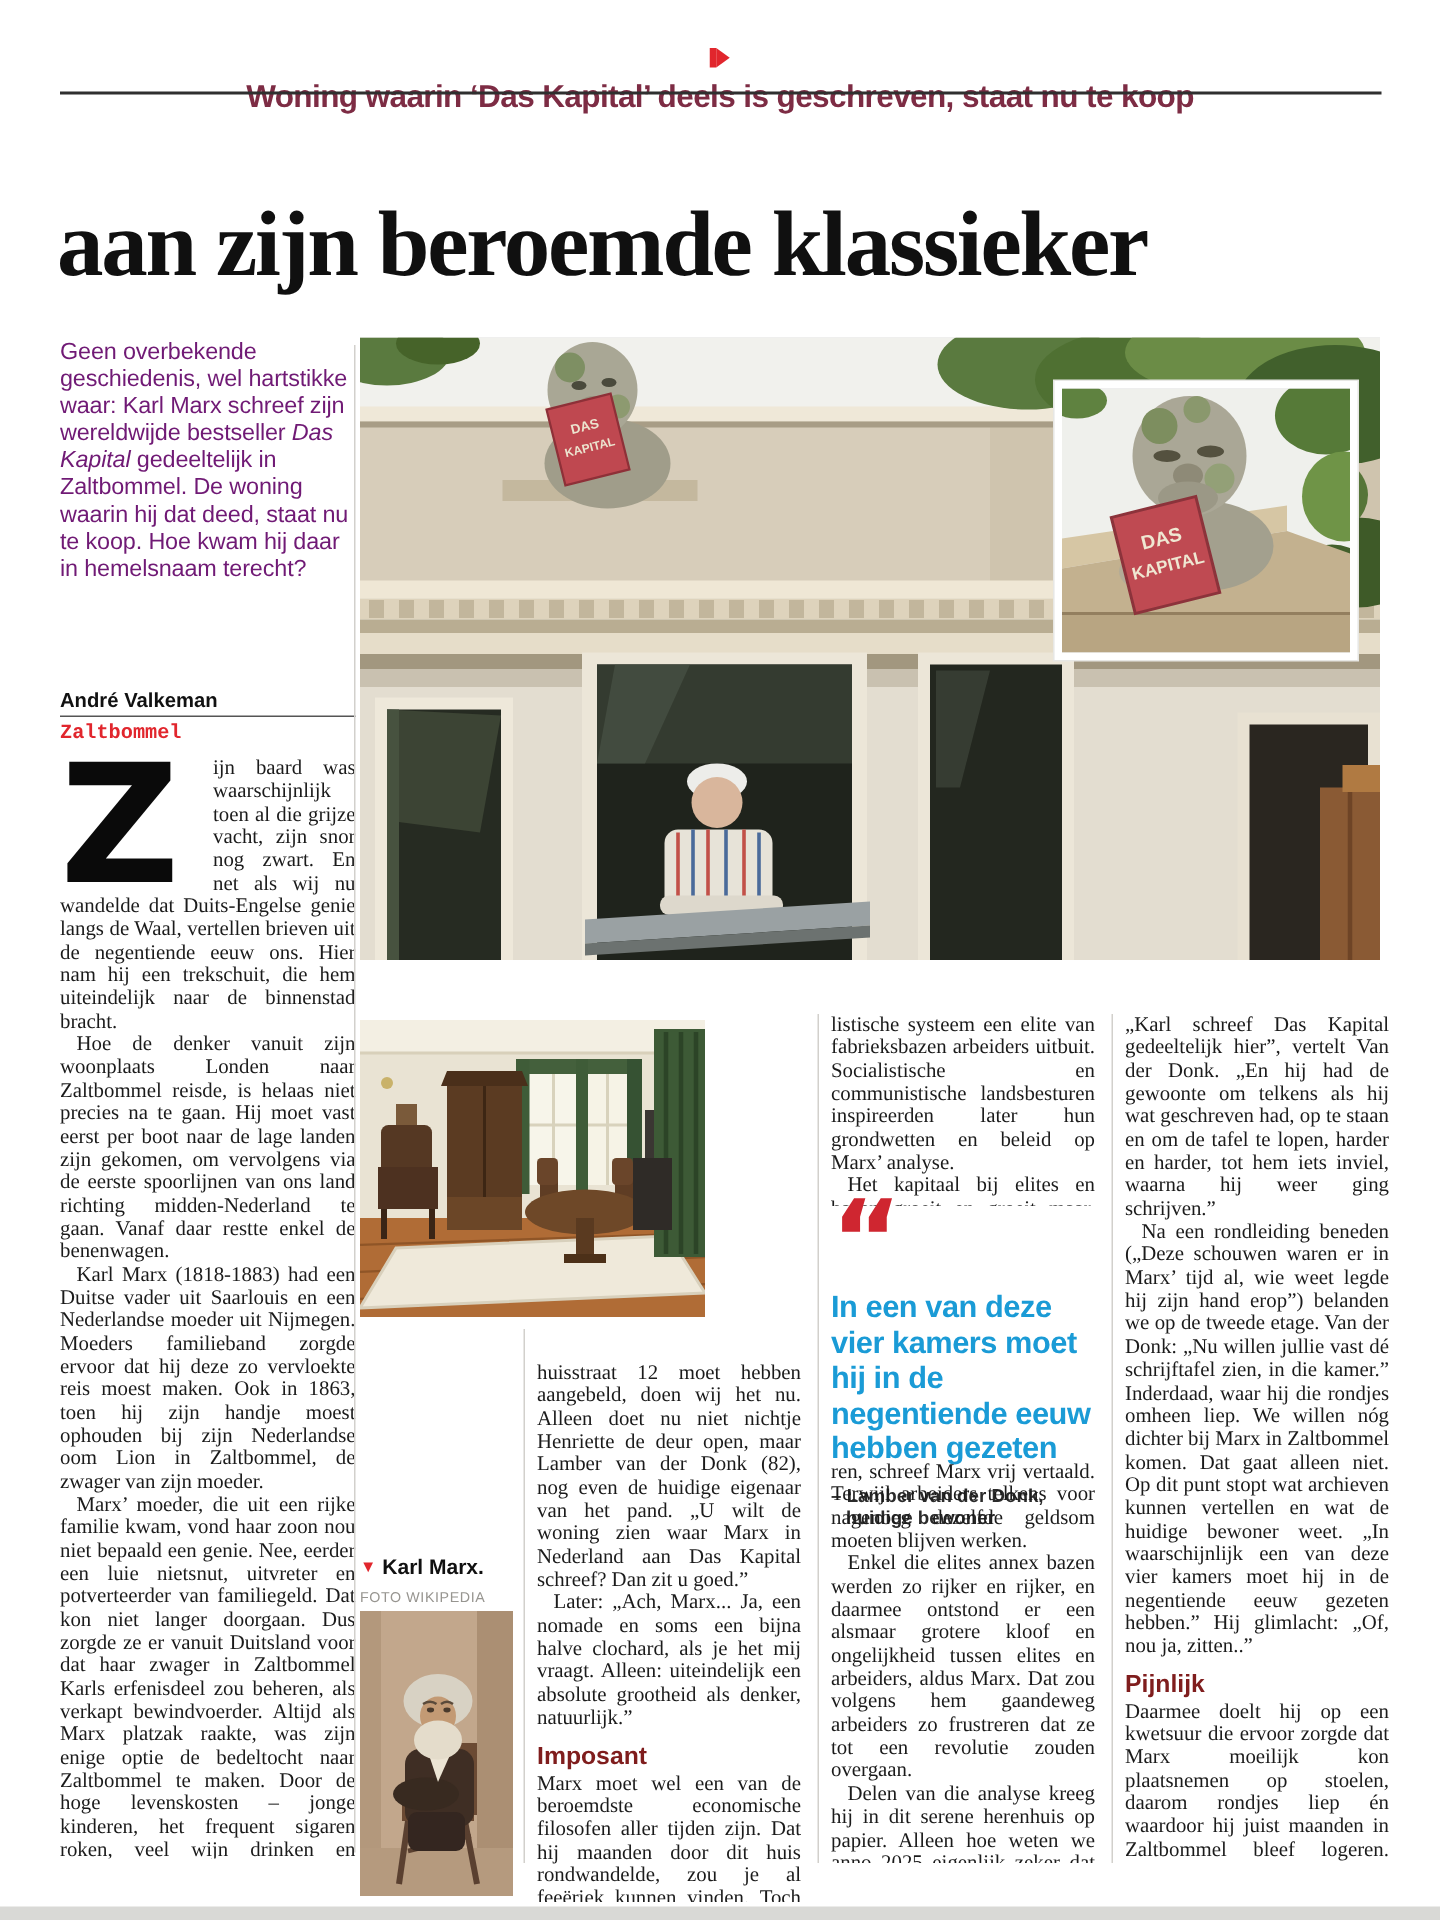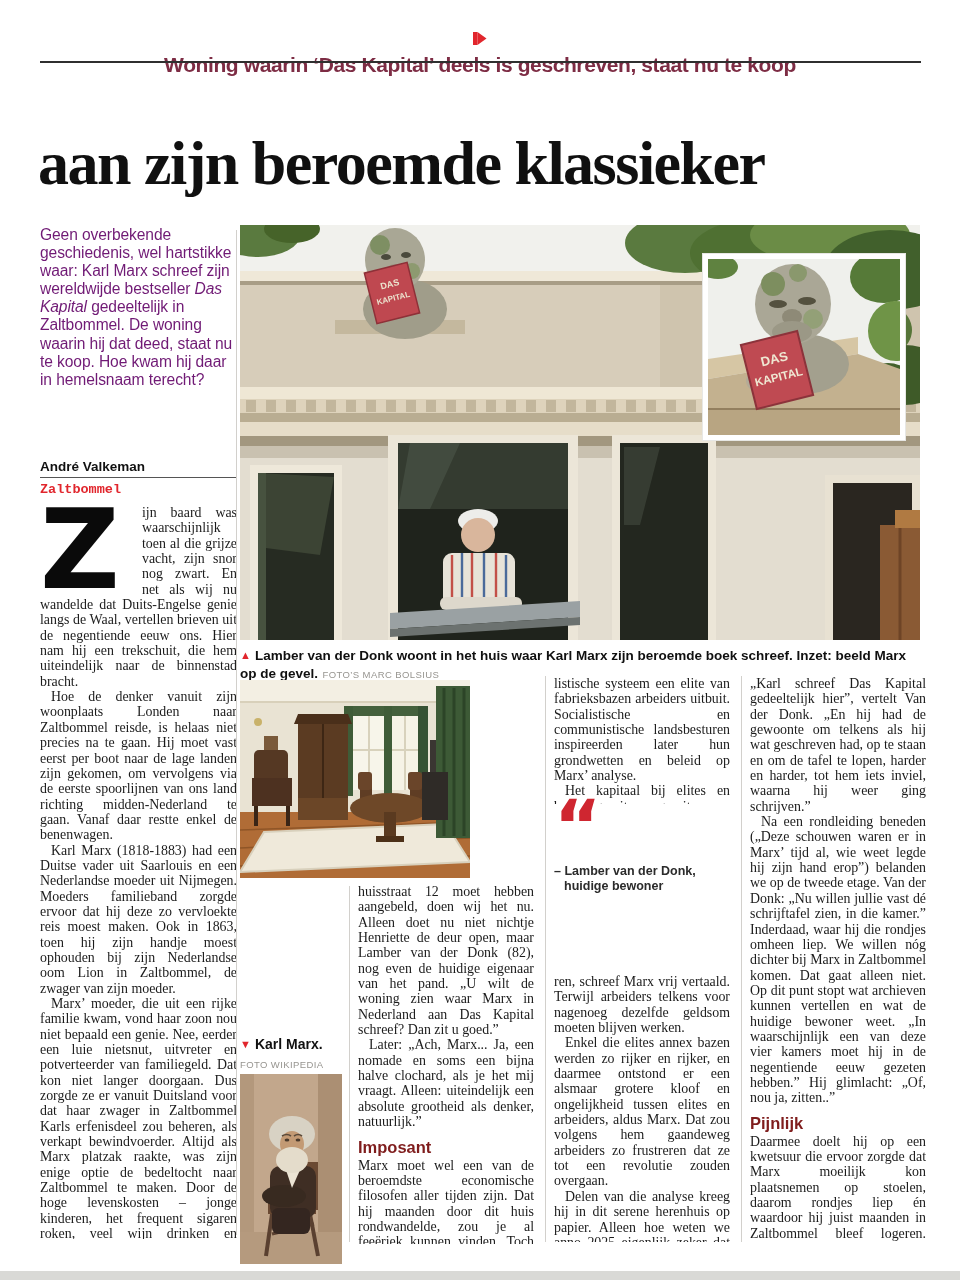--- a/index.html
+++ b/index.html
@@ -234,24 +234,20 @@
       <ellipse cx="55" cy="122" rx="17" ry="12" fill="#b3ab97"></ellipse>
 
       <g transform="rotate(-14 69 111)">
         <rect x="40" y="78" width="58" height="66" fill="#bf4a52" stroke="#8c333b" stroke-width="2"></rect>
         <text x="69" y="104" font-family="Liberation Sans, sans-serif" font-size="13" font-weight="bold" fill="#efe7d2" text-anchor="middle">DAS</text>
         <text x="69" y="122" font-family="Liberation Sans, sans-serif" font-size="11.5" font-weight="bold" fill="#efe7d2" text-anchor="middle">KAPITAL</text>
       </g>
     </svg>
   </div>
 
-  <div class="abs" style="left:240px;top:646px;width:680px;">
-    <span class="cap-tri">▲</span><span class="cap-bold">Lamber van der Donk woont in het huis waar Karl Marx zijn beroemde boek schreef. Inzet: beeld Marx op de gevel.</span>
-    <span class="cap-credit">FOTO’S MARC BOLSIUS</span>
-  </div>
 
   <div class="abs photo-frame" style="left:240px;top:680px;width:230px;height:198px;">
     <svg width="230" height="198" viewBox="0 0 230 198">
       <rect width="230" height="198" fill="#e9e3d3"></rect>
       <rect x="0" y="0" width="230" height="22" fill="#f3efe3"></rect>
       <line x1="0" y1="22" x2="230" y2="22" stroke="#d8d0ba" stroke-width="2"></line>
 
       <rect x="0" y="132" width="230" height="66" fill="#b06c36"></rect>
       <g stroke="#8f5527" stroke-width="1.5">
         <line x1="0" y1="150" x2="230" y2="142"></line>
@@ -333,35 +329,36 @@
       <ellipse cx="52" cy="60" rx="23" ry="18" fill="#d8d2c4"></ellipse>
       <ellipse cx="52" cy="70" rx="12" ry="13" fill="#c39a74"></ellipse>
       <ellipse cx="52" cy="86" rx="16" ry="13" fill="#e4dccb"></ellipse>
       <ellipse cx="47" cy="66" rx="2.4" ry="1.6" fill="#4a3a2c"></ellipse>
       <ellipse cx="58" cy="66" rx="2.4" ry="1.6" fill="#4a3a2c"></ellipse>
       <path d="M42,62 Q47,59 51,62" stroke="#5a4a3a" stroke-width="1.6" fill="none"></path>
       <path d="M54,62 Q58,59 62,62" stroke="#5a4a3a" stroke-width="1.6" fill="none"></path>
     </svg>
   </div>
 
-  <div class="abs body-text" style="left:358px;top:884px;width:176px;height:360px;">
+  <div class="abs body-text" style="left:358px;top:908px;width:176px;height:360px;">
     <p>huisstraat 12 moet hebben aangebeld, doen wij het nu. Alleen doet nu niet nichtje Henriette de deur open, maar Lamber van der Donk (82), nog even de huidige eigenaar van het pand. „U wilt de woning zien waar Marx in Nederland aan Das Kapital schreef? Dan zit u goed.”</p>
     <p class="ind">Later: „Ach, Marx... Ja, een nomade en soms een bijna halve clochard, als je het mij vraagt. Alleen: uiteindelijk een absolute grootheid als denker, natuurlijk.”</p>
     <h3 class="subhead">Imposant</h3>
     <p>Marx moet wel een van de beroemdste economische filosofen aller tijden zijn. Dat hij maanden door dit huis rondwandelde, zou je al feeëriek kunnen vinden. Toch is de waarheid nog imposanter: Marx verbleef niet enkel in het huis, hij schreef er ook. En wel aan delen van het boek dat hem wereldberoemd zou maken: Das Kapital.</p>
 
   </div>
 
   <div class="abs body-text" style="left:554px;top:676px;width:176px;height:128px;">
     <p>listische systeem een elite van fabrieksbazen arbeiders uitbuit. Socialistische en communistische landsbesturen inspireerden later hun grondwetten en beleid op Marx’ analyse.</p>
     <p class="ind">Het kapitaal bij elites en bazen groeit en groeit maar, omdat zij alleen de winsten incasseren van het productieproces dat arbeiders leve-</p>
   </div>
 
   <div class="abs" style="left:554px;top:800px;width:182px;">
     <span class="q-glyph">“</span>
+    <div class="q-text">In een van deze vier kamers moet hij in de negentiende eeuw hebben gezeten</div>
     <div class="q-attr">
       <div>– Lamber van der Donk,</div>
       <div class="l2">huidige bewoner</div>
     </div>
   </div>
 
   <div class="abs body-text" style="left:554px;top:974px;width:176px;height:268px;">
     <p>ren, schreef Marx vrij vertaald. Terwijl arbeiders telkens voor nagenoeg dezelfde geldsom moeten blijven werken.</p>
     <p class="ind">Enkel die elites annex bazen werden zo rijker en rijker, en daarmee ontstond er een alsmaar grotere kloof en ongelijkheid tussen elites en arbeiders, aldus Marx. Dat zou volgens hem gaandeweg arbeiders zo frustreren dat ze tot een revolutie zouden overgaan.</p>
     <p class="ind">Delen van die analyse kreeg hij in dit serene herenhuis op papier. Alleen hoe weten we anno 2025 eigenlijk zeker dat Marx in Zaltbommel nog aan Das Kapital schreef, vragen we Van der Donk. Die pakt ogenblikkelijk zijn ‘Marx-archiefje’ erbij. Een neef van Marx liet ooit voor de wereld dagboekaantekeningen achter.</p>

